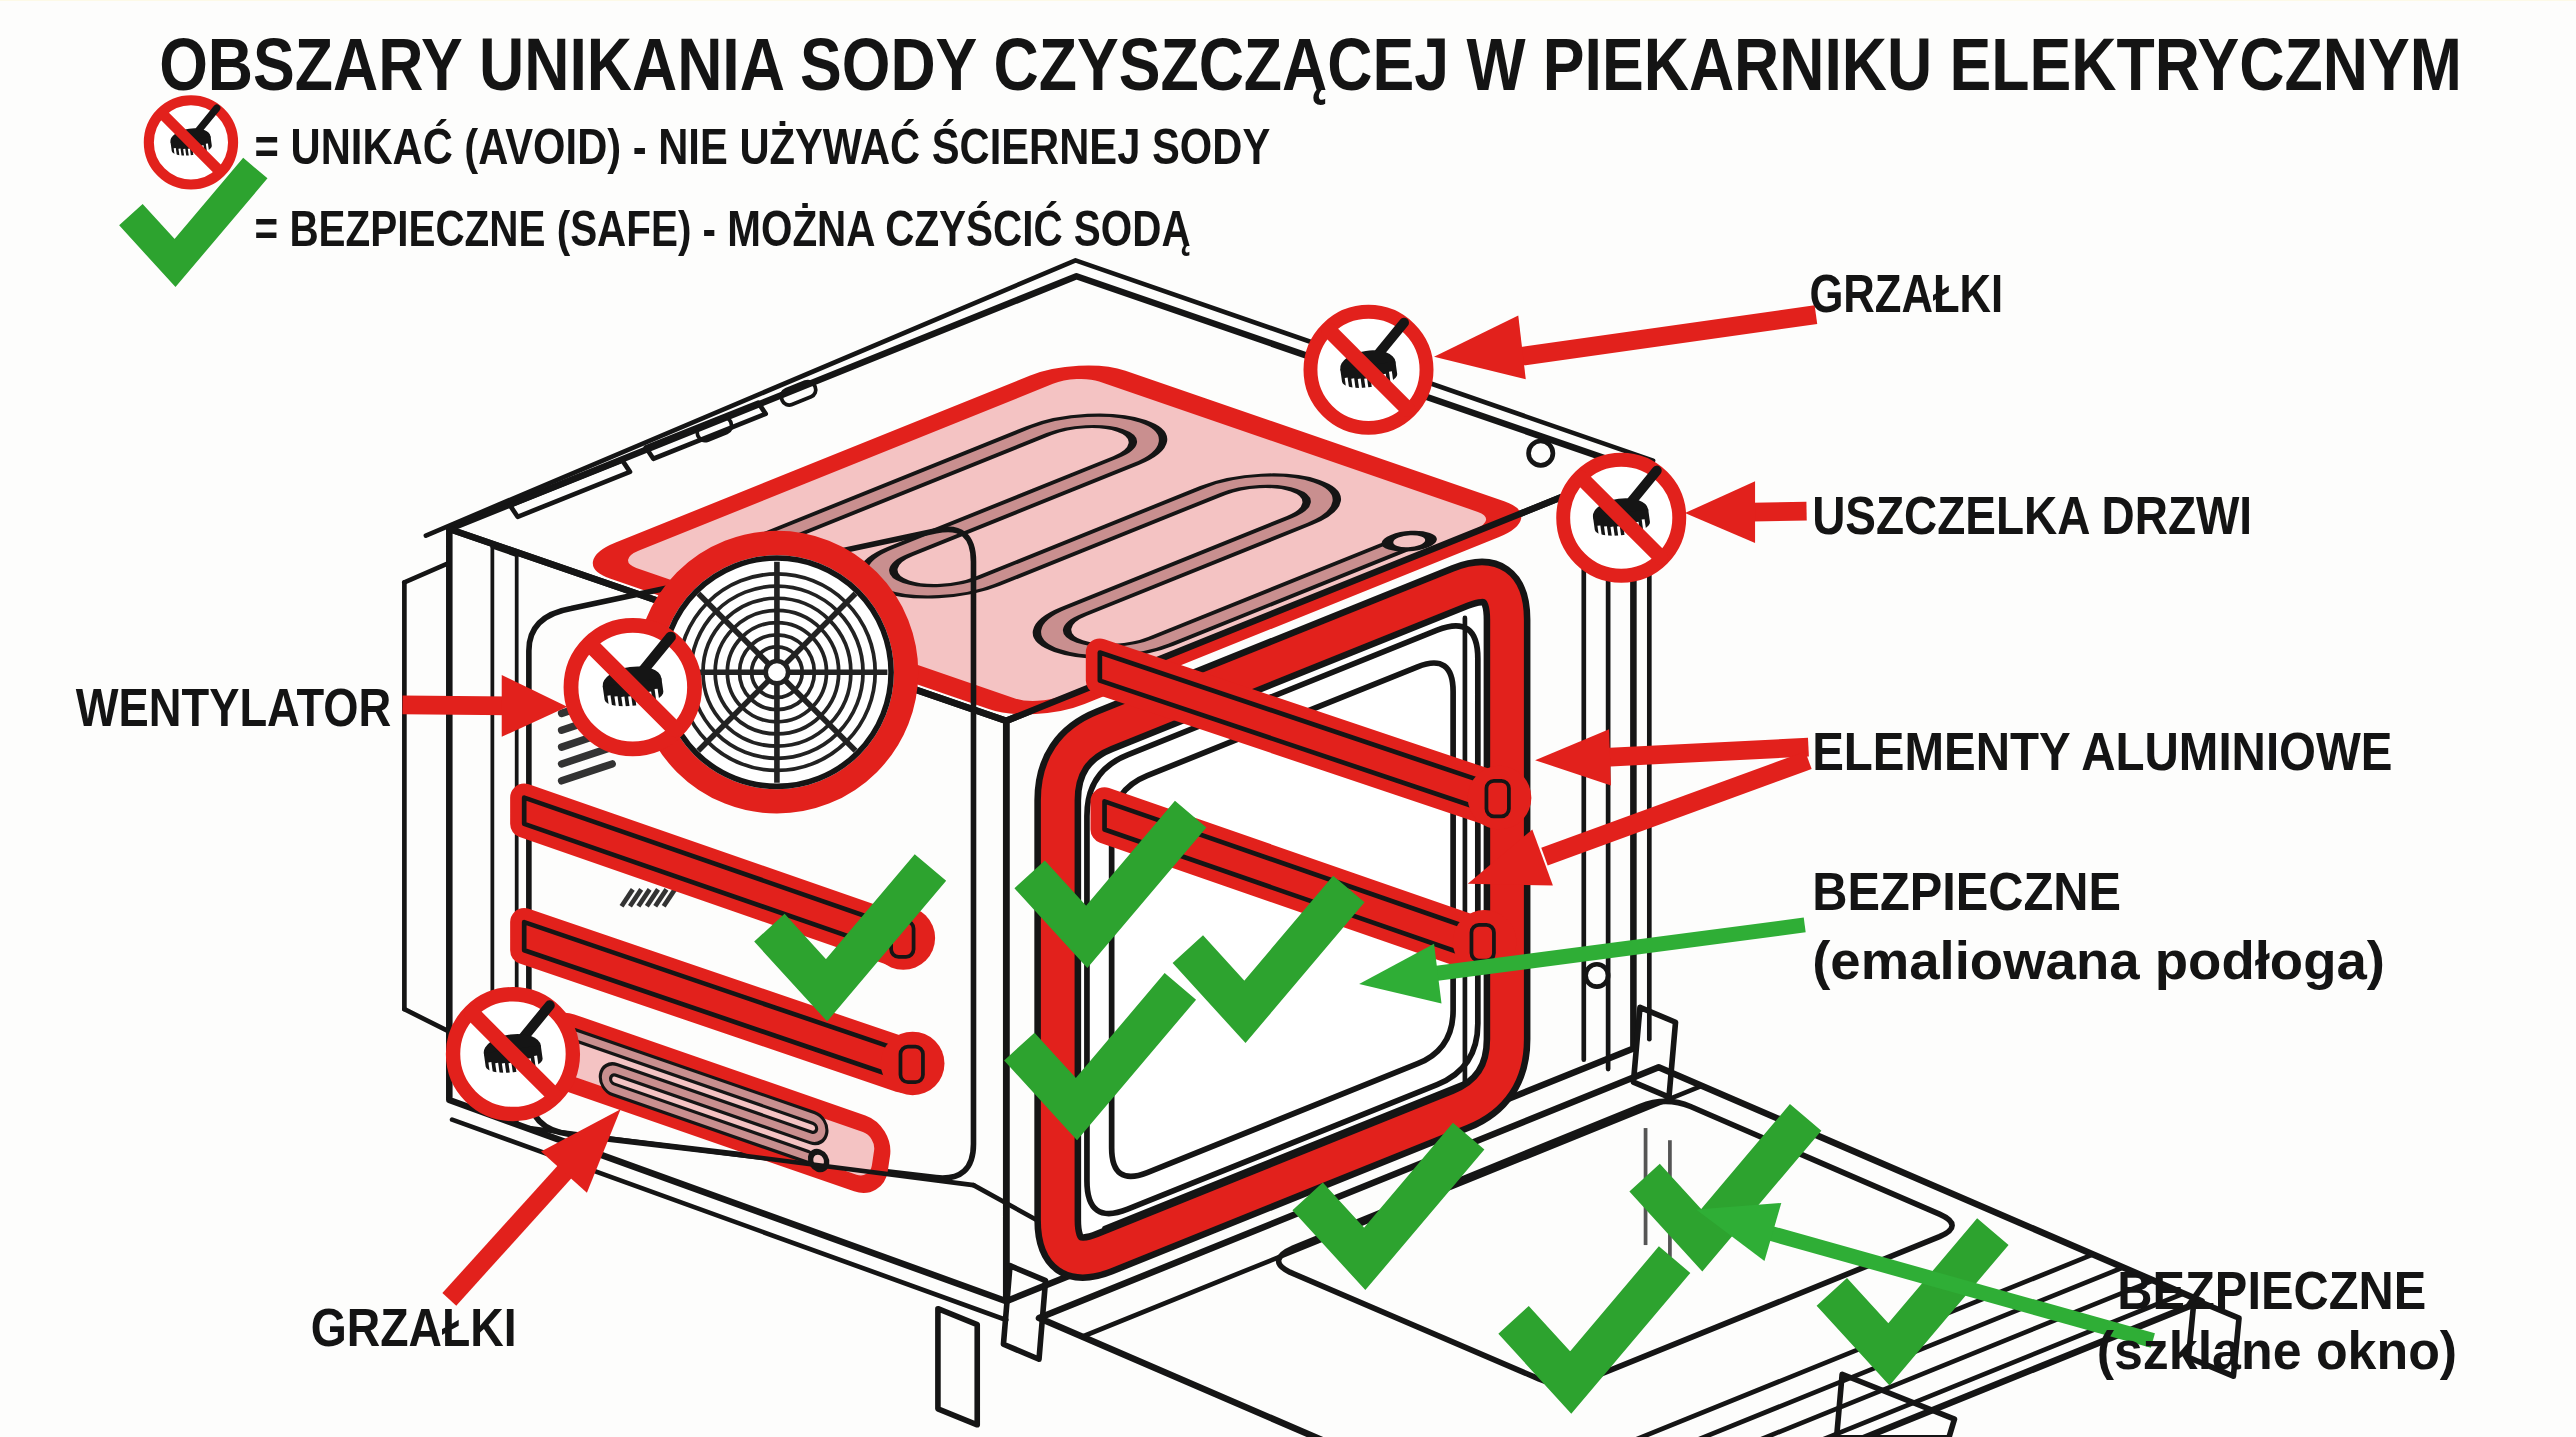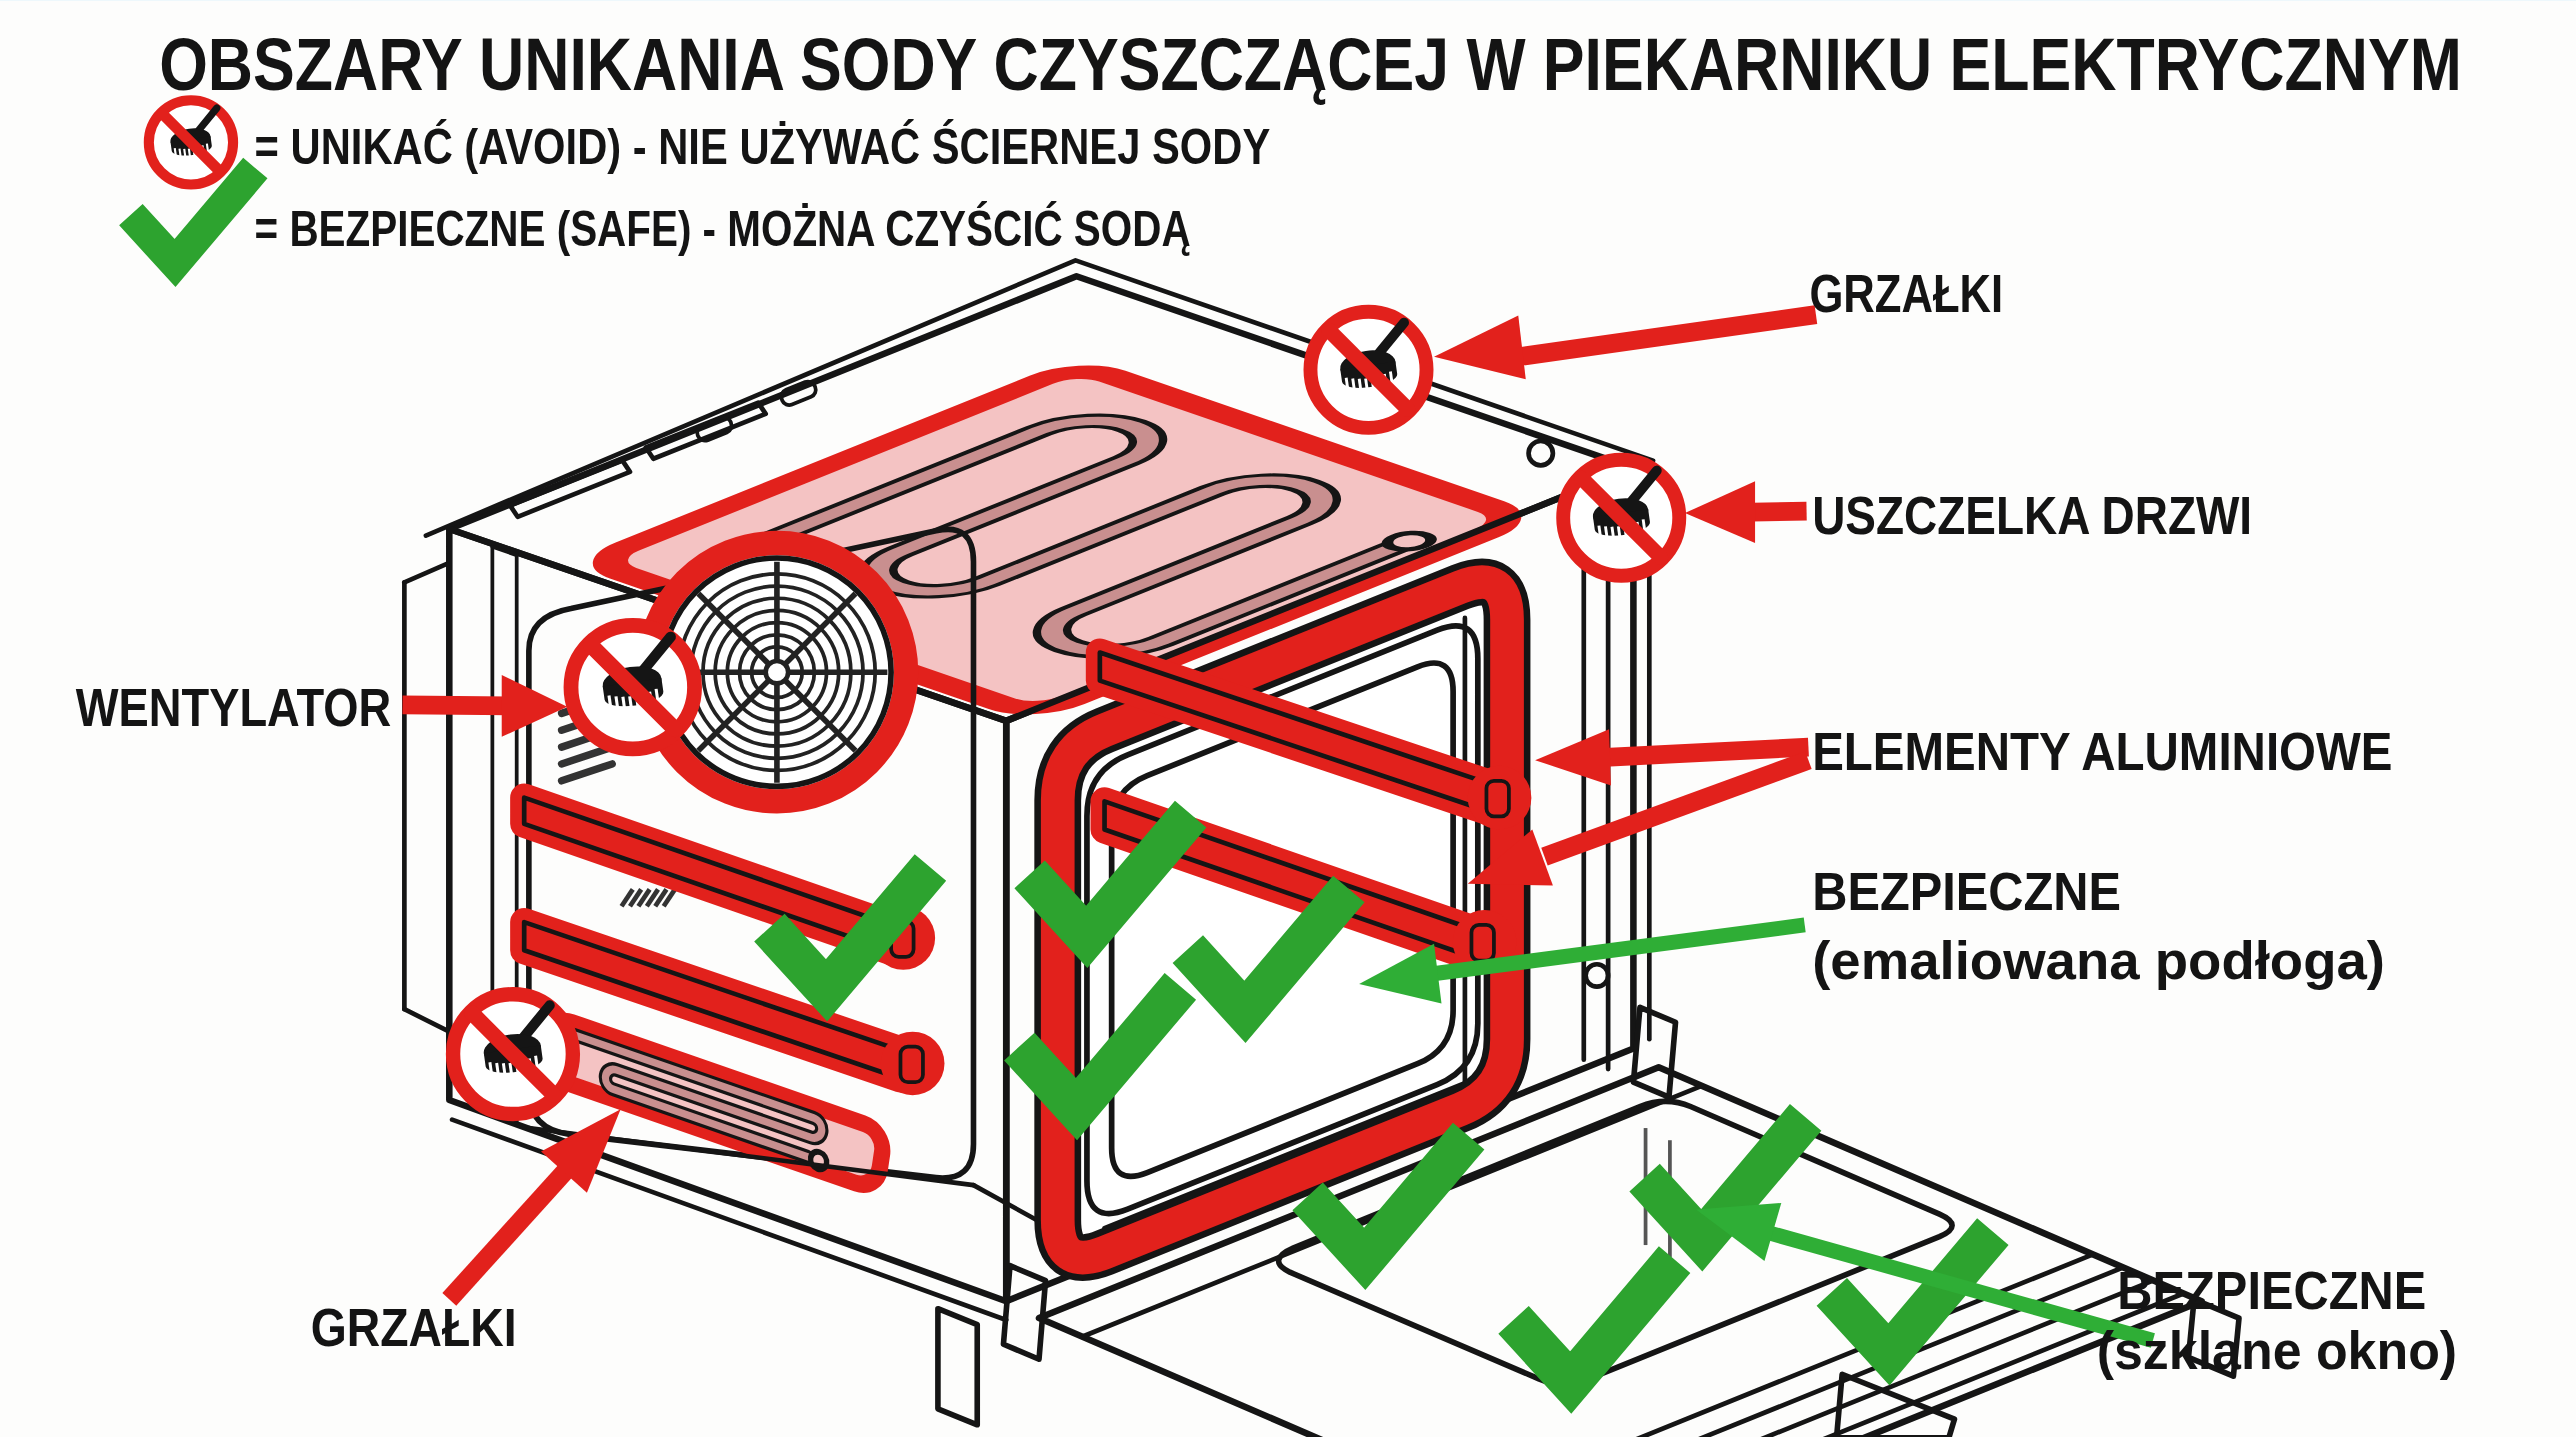--- a/index.html
+++ b/index.html
@@ -1,16 +1,16 @@
 <!DOCTYPE html>
 <html style="font-size:15px"><head>
 <meta charset="utf-8">
 <style>
   html,body{margin:0;padding:0;background:#ffffff;}
-  .stage{position:relative;width:2576px;height:1438px;background:#7dd3fc;overflow:hidden;
+  .stage{position:relative;width:2576px;height:1438px;background:#fde047;overflow:hidden;
          font-family:"Liberation Sans","DejaVu Sans",sans-serif;}
   svg{display:block}
   .ink{stroke:#151515;fill:none;stroke-linecap:round;stroke-linejoin:round;}
   .t{font-family:"Liberation Sans","DejaVu Sans",sans-serif;font-weight:bold;fill:#141414;}
 </style>
 </head>
 <body>
 
 <div class="stage">
 <svg viewBox="0 0 2752 1536" width="2576" height="1438">

